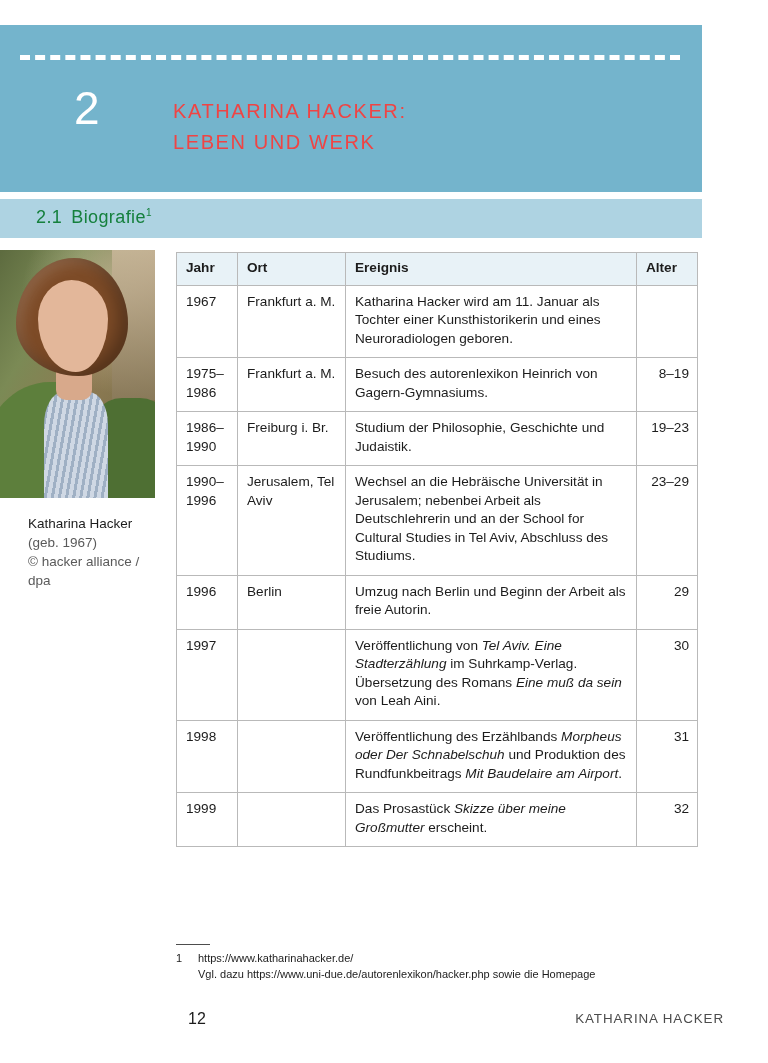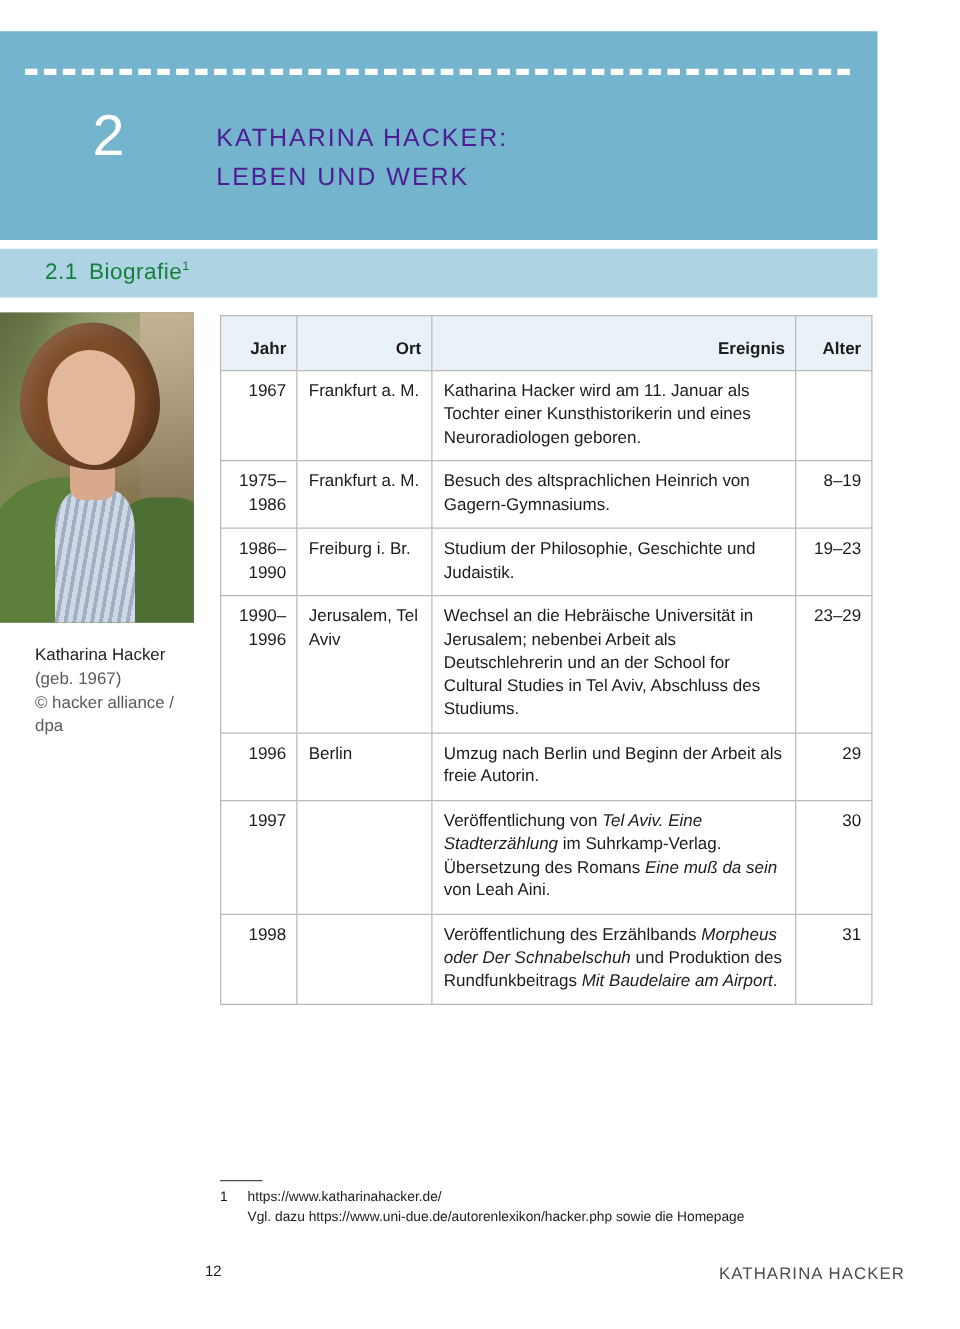--- a/index.html
+++ b/index.html
@@ -44,21 +44,21 @@
     font-size: 46px;
     color: #ffffff;
     font-weight: 400;
     line-height: 1;
     letter-spacing: 0px;
   }
   .chapter-title {
     position: absolute;
     left: 173px;
     top: 96px;
-    color: #4c1d95;
+    color: #ef4444;
     font-size: 20px;
     letter-spacing: 1.6px;
     line-height: 31px;
     font-weight: 400;
   }
   .chapter-title div {
     white-space: nowrap;
   }
 
   
@@ -198,31 +198,30 @@
     vertical-align: top;
     padding: 7px 8px 9px 9px;
     font-size: 13.6px;
     line-height: 18.5px;
     color: #1c1c1c;
   }
   table.bio thead th {
     background: #e8f2f7;
     font-weight: 700;
     font-size: 13.6px;
-    padding-top: 17px;
+    padding-top: 6px;
     padding-bottom: 7px;
-    text-align: right;
+    text-align: left;
   }
   col.c-jahr { width: 61px; }
   col.c-ort  { width: 108px; }
   col.c-erg  { width: 291px; }
   col.c-alt  { width: 61px; }
   td.jahr {
     color: #3d8fb5;
-    text-align: right;
   }
   td.alter {
     color: #1c1c1c;
     text-align: right;
   }
   em {
     font-style: italic;
   }
 
   
@@ -248,23 +247,23 @@
     top: 0;
   }
   .footnote .fn-text {
     margin-left: 22px;
     display: block;
   }
 
   
   .footer-page {
     position: absolute;
-    left: 164px;
+    left: 188px;
     top: 1010px;
-    font-size: 12px;
+    font-size: 16px;
     color: #1c1c1c;
   }
   .footer-title {
     position: absolute;
     right: 44px;
     top: 1011px;
     font-size: 13.4px;
     letter-spacing: 0.9px;
     color: #4c4c4c;
   }
@@ -325,21 +324,21 @@
       <tbody id="bio-body">
           <tr>
             <td class="jahr">1967</td>
             <td class="ort">Frankfurt a. M.</td>
             <td class="ereignis">Katharina Hacker wird am 11. Januar als Tochter einer Kunsthistorikerin und eines Neuroradiologen geboren.</td>
             <td class="alter"></td>
           </tr>
           <tr>
             <td class="jahr">1975–1986</td>
             <td class="ort">Frankfurt a. M.</td>
-            <td class="ereignis">Besuch des altsprachlichen Heinrich von Gagern-Gymnasiums.</td>
+            <td class="ereignis">Besuch des autorenlexikon Heinrich von Gagern-Gymnasiums.</td>
             <td class="alter">8–19</td>
           </tr>
           <tr>
             <td class="jahr">1986–1990</td>
             <td class="ort">Freiburg i. Br.</td>
             <td class="ereignis">Studium der Philosophie, Geschichte und Judaistik.</td>
             <td class="alter">19–23</td>
           </tr>
           <tr>
             <td class="jahr">1990–1996</td>
@@ -357,20 +356,26 @@
             <td class="jahr">1997</td>
             <td class="ort"></td>
             <td class="ereignis">Veröffentlichung von <em>Tel Aviv. Eine Stadterzählung</em> im Suhrkamp-Verlag. Übersetzung des Romans <em>Eine muß da sein</em> von Leah Aini.</td>
             <td class="alter">30</td>
           </tr>
           <tr>
             <td class="jahr">1998</td>
             <td class="ort"></td>
             <td class="ereignis">Veröffentlichung des Erzählbands <em>Morpheus oder Der Schnabelschuh</em> und Produktion des Rundfunkbeitrags <em>Mit Baudelaire am Airport</em>.</td>
             <td class="alter">31</td>
+          </tr>
+          <tr>
+            <td class="jahr">1999</td>
+            <td class="ort"></td>
+            <td class="ereignis">Das Prosastück <em>Skizze über meine Großmutter</em> erscheint.</td>
+            <td class="alter">32</td>
           </tr>
         </tbody>
     </table>
   </div>
 
   <div class="footnote-rule"></div>
   <div class="footnote">
     <span class="fn-num">1</span>
     <span class="fn-text">https://www.katharinahacker.de/</span>
     <span class="fn-text">Vgl. dazu https://www.uni-due.de/autorenlexikon/hacker.php sowie die Homepage</span>

